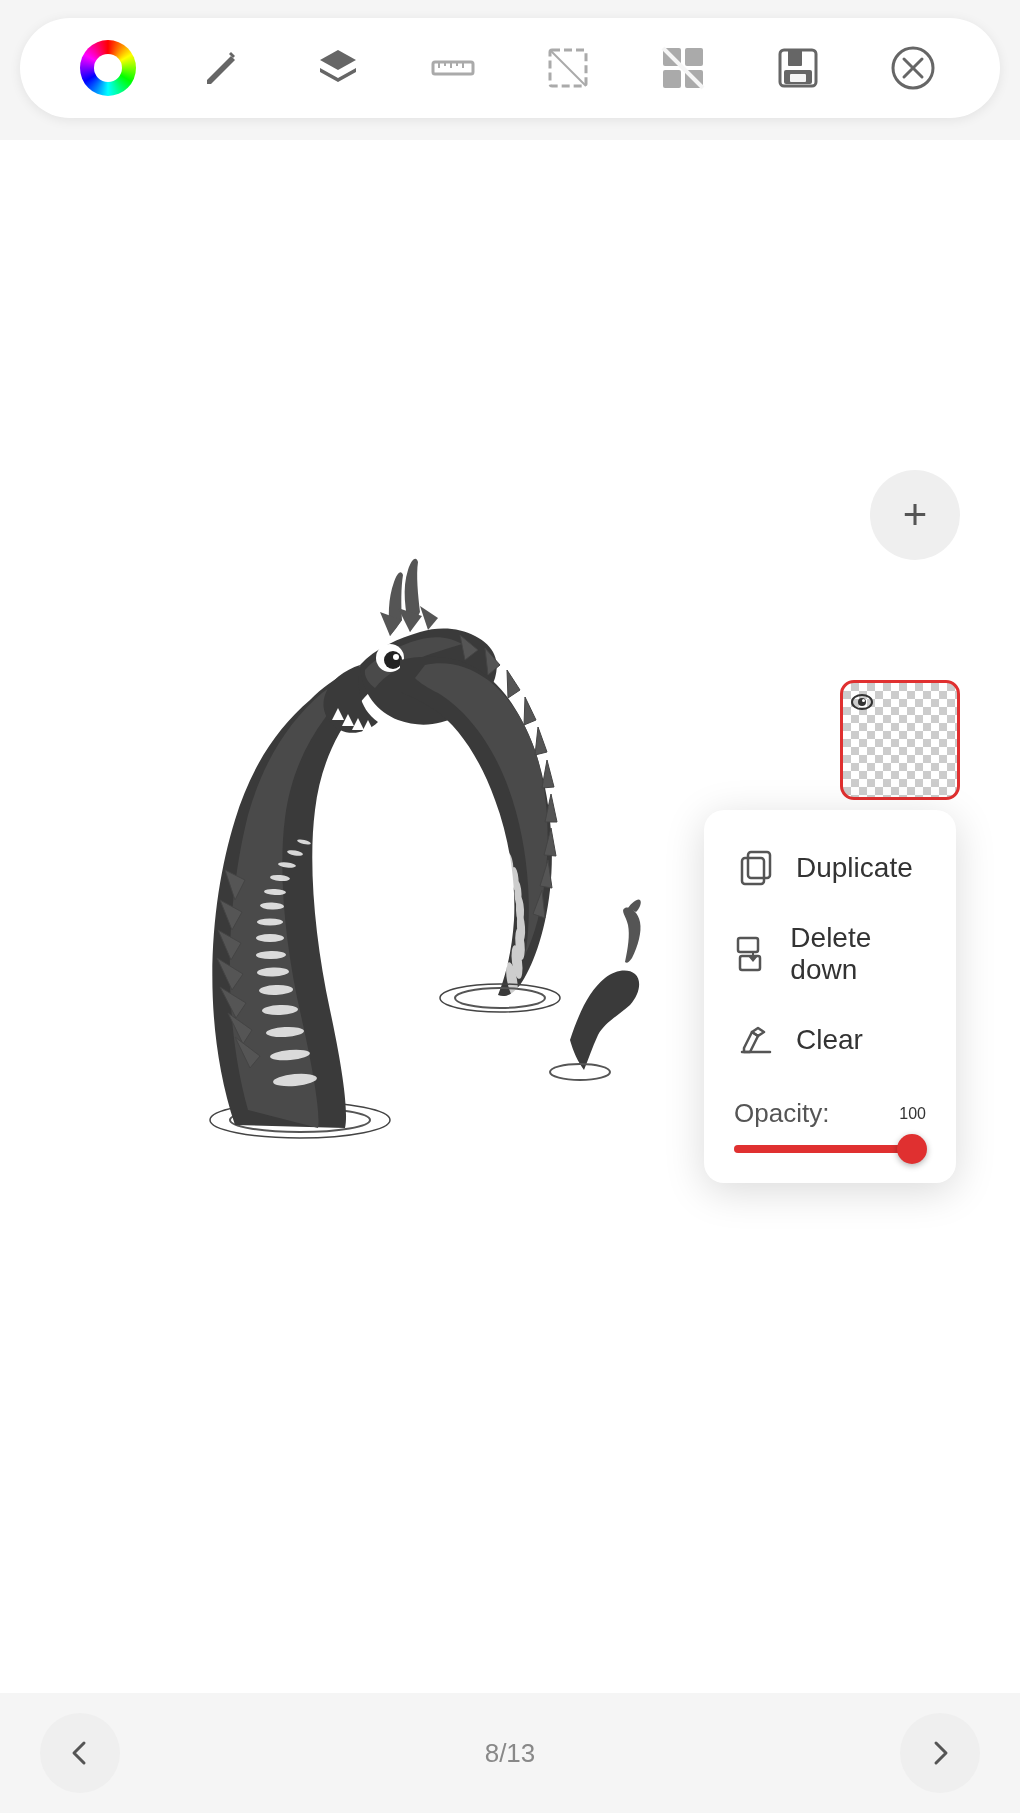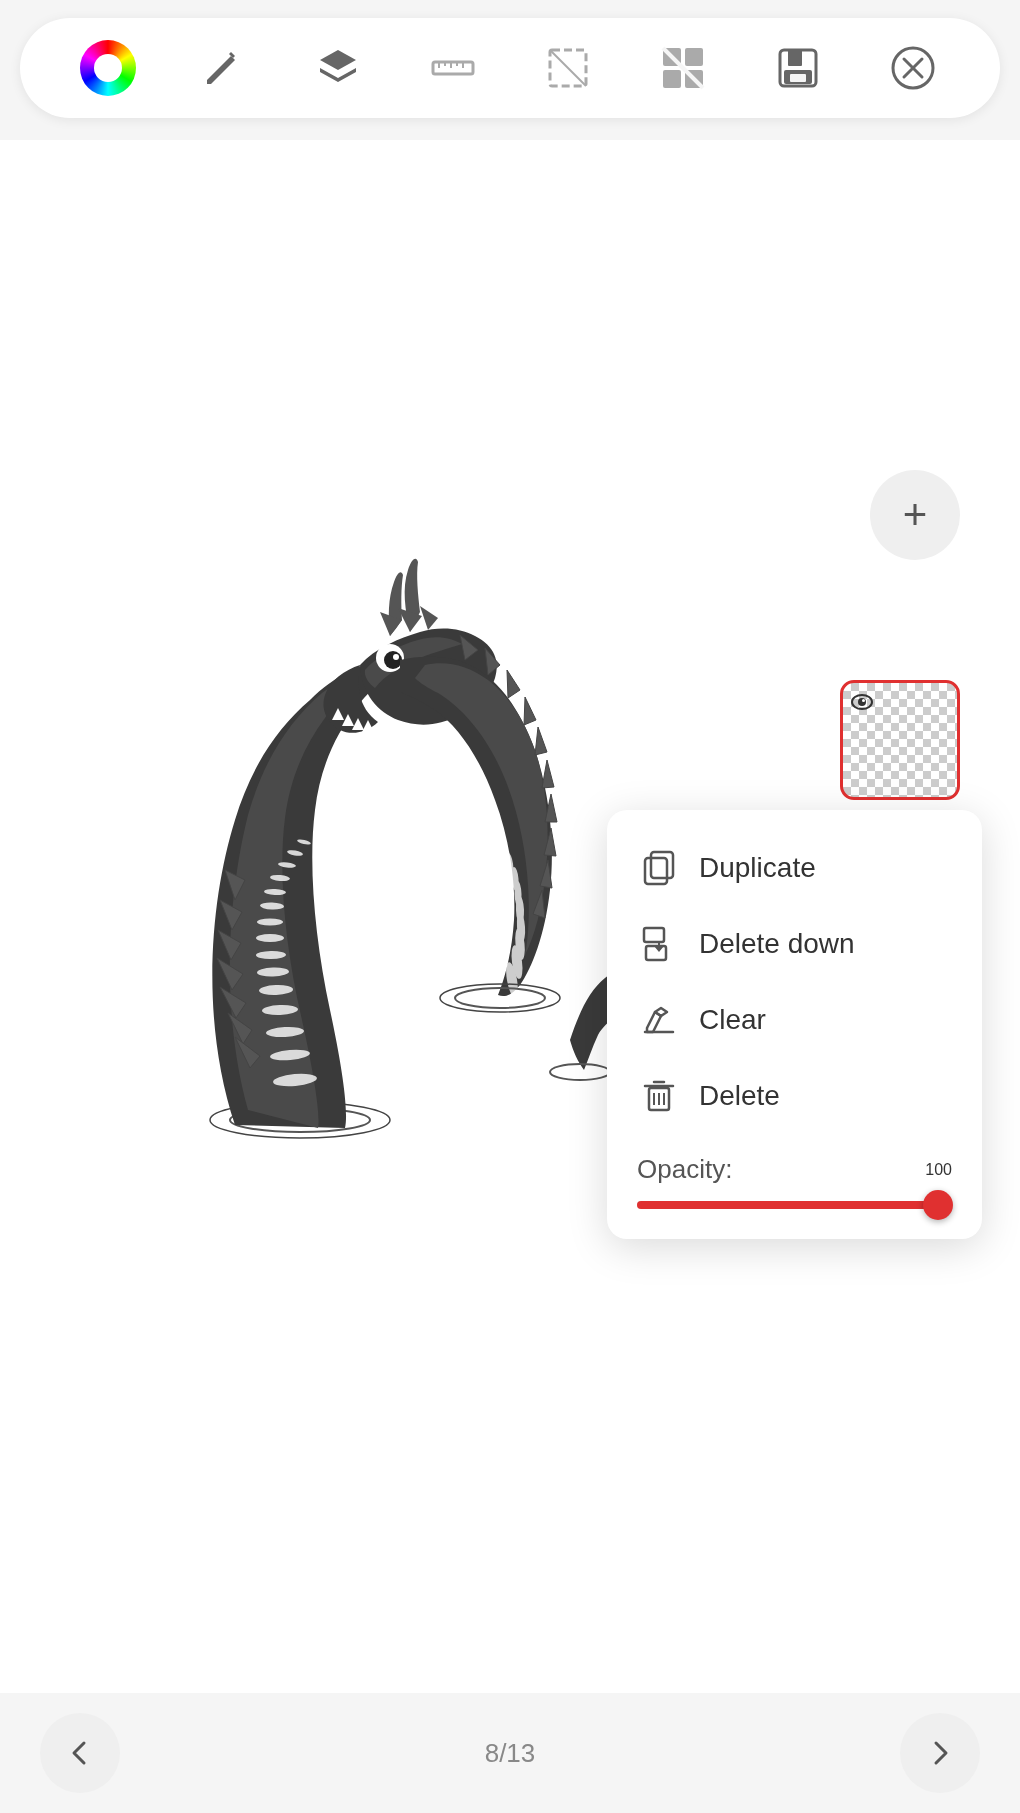--- a/index.html
+++ b/index.html
@@ -130,22 +130,22 @@
       height: 26px;
       display: flex;
       align-items: center;
       justify-content: center;
     }
 
     
     .context-menu {
       position: absolute;
       top: 810px;
-      right: 38px;
-      width: 375px;
+      right: 64px;
+      width: 252px;
       background: #ffffff;
       border-radius: 20px;
       padding: 20px 30px 30px;
       box-shadow: 0 8px 40px rgba(0,0,0,0.15);
     }
 
     .menu-item {
       display: flex;
       align-items: center;
       padding: 16px 0;
@@ -492,33 +492,20 @@
     <div class="menu-item-icon">
       <svg width="36" height="36" viewBox="0 0 36 36">
         <path d="M6 26 L14 10 L20 14 L12 30 L6 30 Z" fill="none" stroke="#555" stroke-width="2.5" stroke-linejoin="round"></path>
         <path d="M14 10 L20 6 L26 10 L20 14 Z" fill="none" stroke="#555" stroke-width="2.5" stroke-linejoin="round"></path>
         <line x1="4" y1="30" x2="32" y2="30" stroke="#555" stroke-width="2.5" stroke-linecap="round"></line>
       </svg>
     </div>
     <span class="menu-item-label">Clear</span>
   </div>
 
-  <div class="menu-item">
-    <div class="menu-item-icon">
-      <svg width="36" height="36" viewBox="0 0 36 36">
-        <rect x="8" y="10" width="20" height="22" rx="2" fill="none" stroke="#555" stroke-width="2.5"></rect>
-        <line x1="4" y1="8" x2="32" y2="8" stroke="#555" stroke-width="2.5" stroke-linecap="round"></line>
-        <line x1="13" y1="4" x2="23" y2="4" stroke="#555" stroke-width="2.5" stroke-linecap="round"></line>
-        <line x1="13" y1="15" x2="13" y2="27" stroke="#555" stroke-width="2"></line>
-        <line x1="18" y1="15" x2="18" y2="27" stroke="#555" stroke-width="2"></line>
-        <line x1="23" y1="15" x2="23" y2="27" stroke="#555" stroke-width="2"></line>
-      </svg>
-    </div>
-    <span class="menu-item-label">Delete</span>
-  </div>
 
   <div class="opacity-section">
     <div class="opacity-header">
       <span class="opacity-label">Opacity:</span>
       <span class="opacity-value">100</span>
     </div>
     <div class="slider-track">
       <div class="slider-fill"></div>
       <div class="slider-thumb"></div>
     </div>

